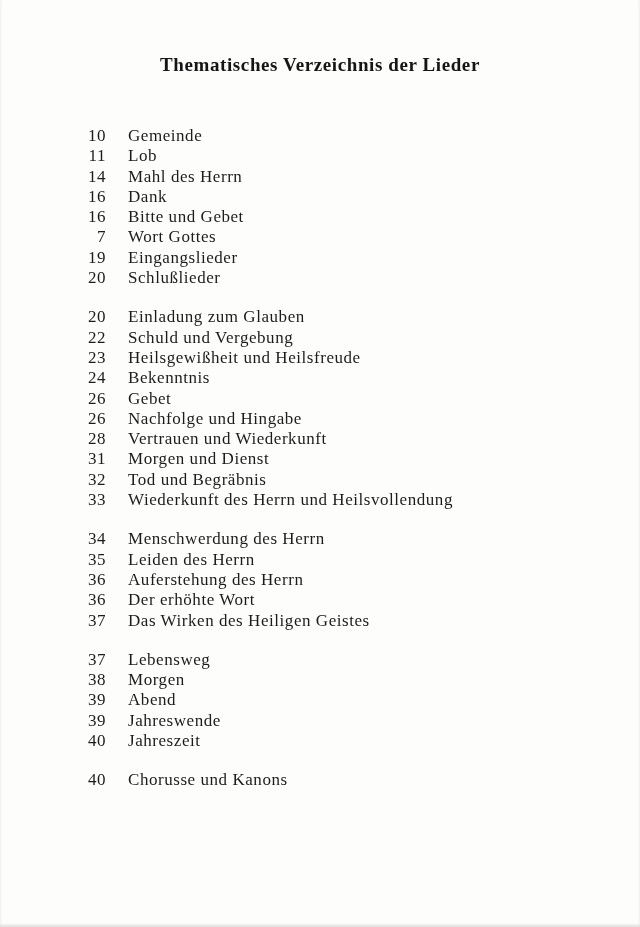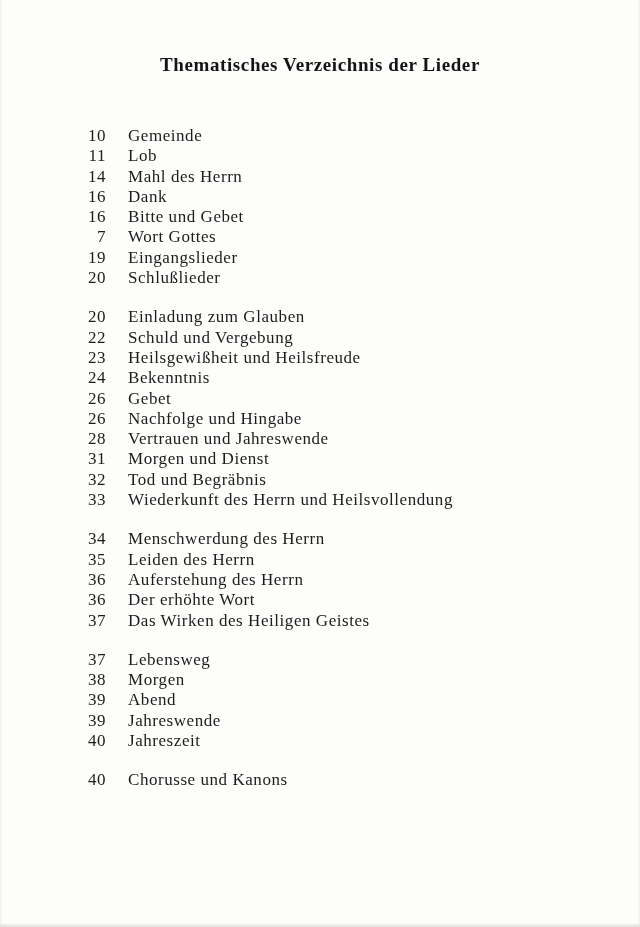--- a/index.html
+++ b/index.html
@@ -113,21 +113,21 @@
         <div class="row">
           <span class="num">26</span>
           <span class="label">Gebet</span>
         </div>
         <div class="row">
           <span class="num">26</span>
           <span class="label">Nachfolge und Hingabe</span>
         </div>
         <div class="row">
           <span class="num">28</span>
-          <span class="label">Vertrauen und Jahreswende</span>
+          <span class="label">Vertrauen und Wiederkunft</span>
         </div>
         <div class="row">
           <span class="num">31</span>
           <span class="label">Morgen und Dienst</span>
         </div>
         <div class="row">
           <span class="num">32</span>
           <span class="label">Tod und Begräbnis</span>
         </div>
         <div class="row">

